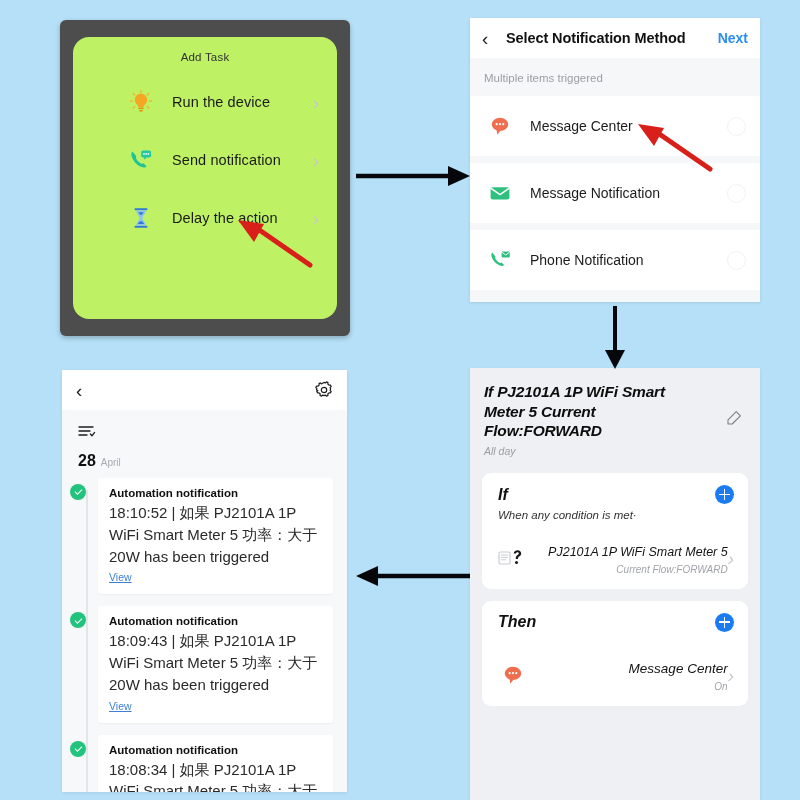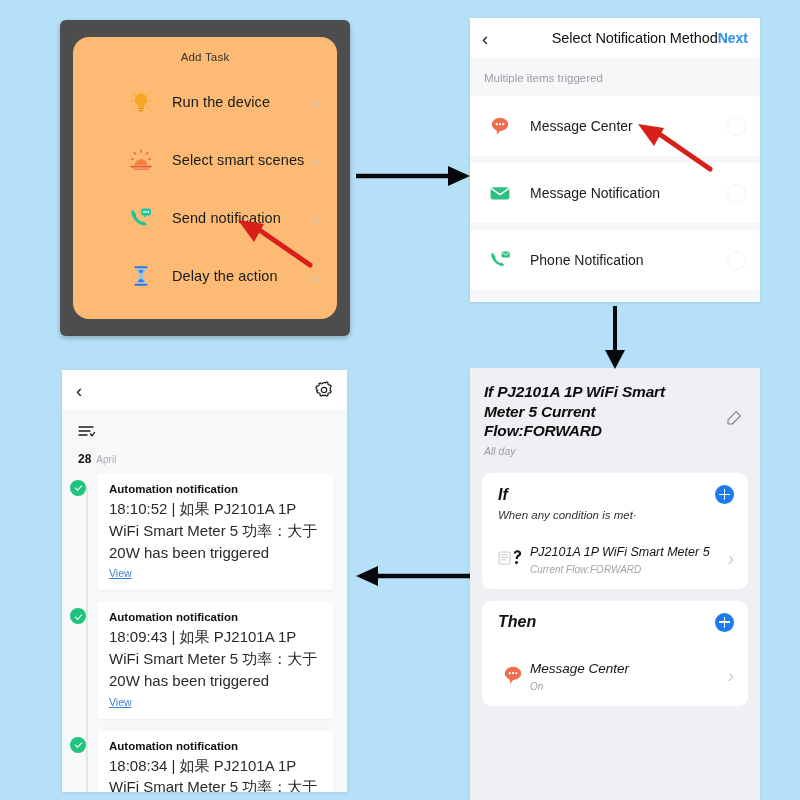--- a/index.html
+++ b/index.html
@@ -14,21 +14,21 @@
 
   
   #panel-add-task{
     left:60px;top:20px;width:290px;height:316px;
     background:#4d4d4d;
     border-radius:6px;
     box-shadow:0 2px 5px rgba(0,0,0,.25);
   }
   #panel-add-task .screen{
     position:absolute;left:13px;top:17px;right:13px;bottom:17px;
-    background:#fdba74;border-radius:16px;overflow:hidden;
+    background:#bef264;border-radius:16px;overflow:hidden;
   }
   .add-task-title{
     text-align:center;font-size:11.5px;color:#333;
     padding-top:14px;font-weight:400;letter-spacing:.2px;
   }
   .task-list{margin-top:10px;padding-left:35px;}
   .task-row{
     display:flex;align-items:center;
     height:58px;padding:0 18px 0 16px;position:relative;
   }
@@ -44,21 +44,21 @@
     left:470px;top:18px;width:290px;height:284px;
     background:#f6f7f9;overflow:hidden;
     box-shadow:0 1px 3px rgba(0,0,0,.10);
   }
   .nm-header{
     height:40px;background:#ffffff;display:flex;align-items:center;
     padding:0 12px;
   }
   .nm-back{font-size:19px;color:#222;width:24px;line-height:1;font-weight:300;}
   .nm-title{
-    flex:1;text-align:right;font-size:14.5px;font-weight:normal;color:#111;
+    flex:1;text-align:left;font-size:14.5px;font-weight:bold;color:#111;
     letter-spacing:-.1px;
   }
   .nm-next{font-size:14px;font-weight:bold;color:#2b8ef0;}
   .nm-sub{
     font-size:11.5px;color:#9b9ea3;padding:14px 0 12px 14px;background:#f6f7f9;
   }
   .nm-row{
     display:flex;align-items:center;height:60px;background:#fff;
     padding:0 14px 0 16px;margin-bottom:7px;
   }
@@ -100,21 +100,21 @@
   .au-plus:before,.au-plus:after{
     content:"";position:absolute;background:#fff;
   }
   .au-plus:before{left:4px;right:4px;top:8.6px;height:1.8px;}
   .au-plus:after{top:4px;bottom:4px;left:8.6px;width:1.8px;}
   .au-cond{font-size:11.5px;color:#333;padding:5px 16px 0 16px;}
   .au-item{
     display:flex;align-items:center;padding:13px 14px 14px 14px;margin-top:8px;
   }
   .au-item-ico{width:34px;flex:0 0 34px;display:flex;align-items:center;justify-content:center;}
-  .au-item-txt{flex:1;}
+  .au-item-txt{flex:1;text-align:right;}
   .au-item-name{font-size:12.5px;color:#141414;line-height:1.25;}
   .au-item-sub{font-size:10px;color:#a0a3a8;margin-top:3px;}
   .au-save{
     position:absolute;left:26px;right:26px;bottom:14px;height:36px;
     background:#1a7cf5;border-radius:7px;color:#fff;
     display:flex;align-items:center;justify-content:center;
     font-size:14.5px;font-weight:bold;
   }
 
   
@@ -128,21 +128,21 @@
     padding:0 14px;
   }
   .al-back{font-size:19px;color:#222;flex:1;font-weight:300;line-height:1;}
   .al-gear{width:18px;height:18px;}
   .al-titlerow{
     display:flex;align-items:flex-end;padding:14px 16px 0 16px;
   }
   .al-title{flex:1;font-size:21px;font-weight:bold;color:#0b0b0b;letter-spacing:-.3px;}
   .al-filter{width:18px;height:14px;margin-bottom:4px;}
   .al-date{padding:10px 0 0 16px;display:flex;align-items:baseline;}
-  .al-day{font-size:12px;font-weight:bold;color:#111;}
+  .al-day{font-size:16px;font-weight:bold;color:#111;}
   .al-month{font-size:10px;color:#a8abb0;margin-left:5px;}
   .al-list{margin-top:8px;position:relative;padding-left:8px;}
   .al-line{
     position:absolute;left:24px;top:12px;bottom:28px;width:1.5px;background:#e3e5e8;
   }
   .al-item{display:flex;margin-bottom:12px;position:relative;}
   .al-dot{
     width:16px;height:16px;border-radius:50%;background:#22c37d;flex:0 0 16px;
     margin-top:6px;position:relative;z-index:2;
     display:flex;align-items:center;justify-content:center;
@@ -185,38 +185,20 @@
             </g>
             <path d="M13 4.8c-3.6 0-6.2 2.7-6.2 6 0 2.4 1.4 4 2.6 5.2.6.6.9 1.2.9 2h5.4c0-.8.3-1.4.9-2 1.2-1.2 2.6-2.8 2.6-5.2 0-3.3-2.6-6-6.2-6z" fill="#f5a623"></path>
             <rect x="10.2" y="18.4" width="5.6" height="1.7" rx=".85" fill="#e29100"></rect>
             <rect x="11" y="20.9" width="4" height="1.5" rx=".75" fill="#e29100"></rect>
           </svg>
         </span>
         <span class="task-label">Run the device</span>
         <span class="chev"></span>
       </div>
 
-      <div class="task-row">
-        <span class="task-ico">
-          <svg width="26" height="26" viewBox="0 0 26 26">
-            <g stroke="#e8573f" stroke-width="1.3" stroke-linecap="round">
-              <line x1="13" y1="3" x2="13" y2="5.2"></line>
-              <line x1="6.2" y1="5.6" x2="7.6" y2="7"></line>
-              <line x1="19.8" y1="5.6" x2="18.4" y2="7"></line>
-              <line x1="3.4" y1="12.2" x2="5.2" y2="12.2"></line>
-              <line x1="22.6" y1="12.2" x2="20.8" y2="12.2"></line>
-            </g>
-            <path d="M6.8 18.2a6.2 6.2 0 0 1 12.4 0z" fill="#f2803f"></path>
-            <line x1="3" y1="19.6" x2="23" y2="19.6" stroke="#e8573f" stroke-width="1.6" stroke-linecap="round"></line>
-            <line x1="5.5" y1="22.1" x2="20.5" y2="22.1" stroke="#e8573f" stroke-width="1.2" stroke-linecap="round" opacity=".75"></line>
-          </svg>
-        </span>
-        <span class="task-label">Select smart scenes</span>
-        <span class="chev"></span>
-      </div>
 
       <div class="task-row">
         <span class="task-ico">
           <svg width="26" height="26" viewBox="0 0 26 26">
             <path d="M4.4 4.4c-1.6 1.6-1.4 4.6.6 8 2 3.4 5 6 8 7.4 2.6 1.2 4.6 1 5.7-.3l-3.1-3.3c-.7.6-1.5.8-2.4.4-1.5-.7-3.2-2.1-4.4-3.9-.9-1.4-1.1-2.6-.5-3.5L4.4 4.4z" fill="#1fc39a"></path>
             <rect x="13.2" y="3.4" width="9.8" height="7" rx="1.6" fill="#22c9a0"></rect>
             <path d="M15.6 10.2l1.1 2.6 2-2.6z" fill="#22c9a0"></path>
             <g fill="#fff">
               <circle cx="16" cy="6.9" r=".85"></circle>
               <circle cx="18.2" cy="6.9" r=".85"></circle>

